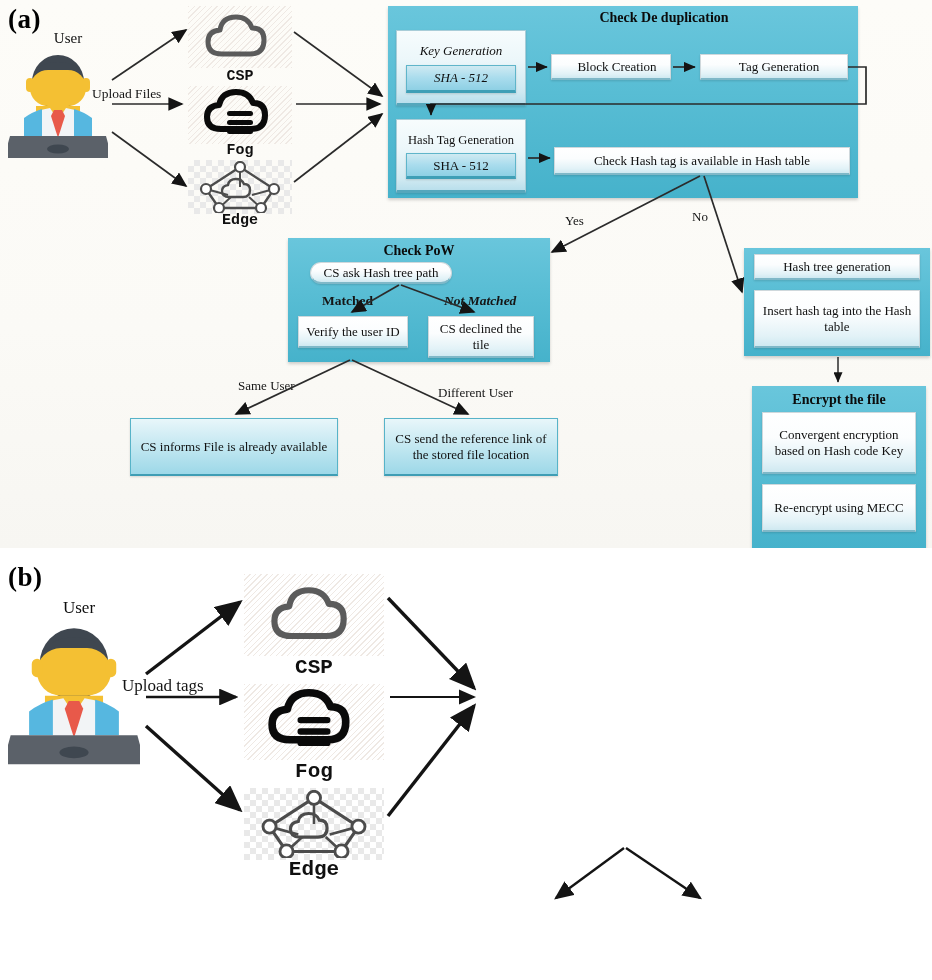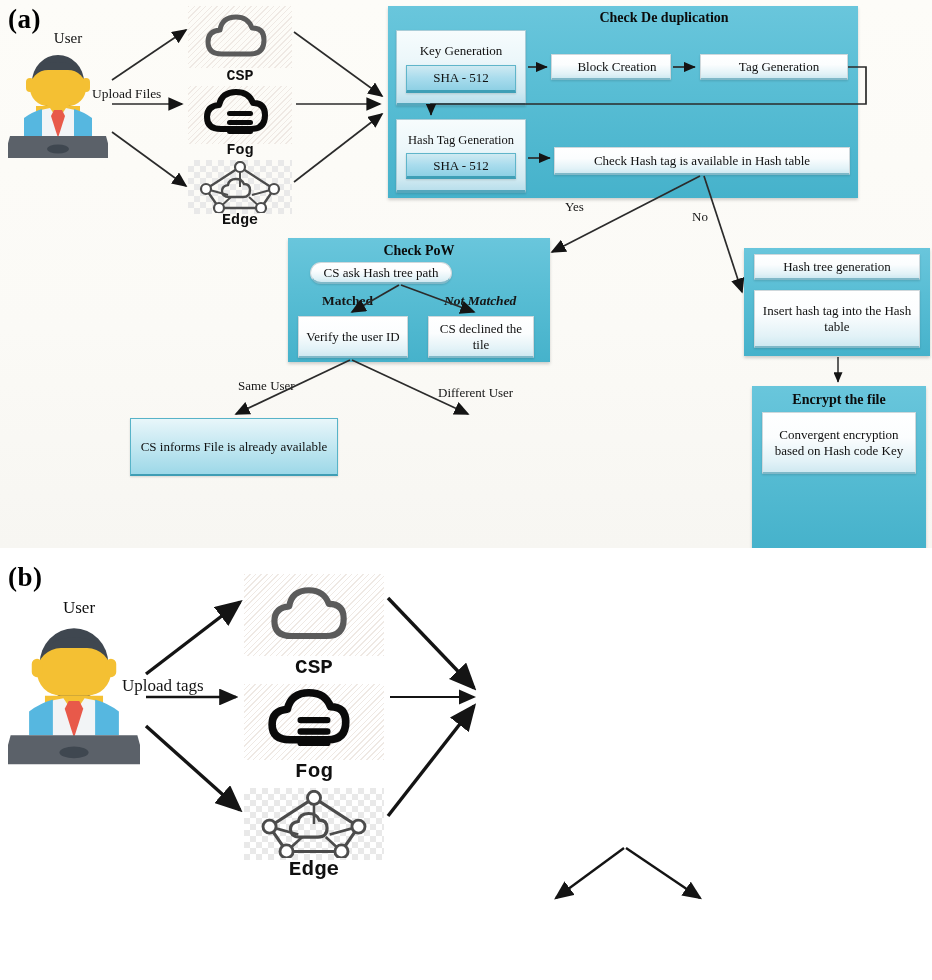--- a/index.html
+++ b/index.html
@@ -100,60 +100,62 @@
       <circle cx="63" cy="47" r="5" fill="#fff" stroke="#4c4c4c" stroke-width="2.2"></circle>
     </svg>
   </div>
   <div style="position:absolute;left:188px;top:212px;width:104px;" class="tier-label">Edge</div>
 
   <div class="edgelabel" style="left:92px;top:86px;font-size:13.5px;">Upload Files</div>
 
   <div class="tealbox" style="left:388px;top:6px;width:470px;height:192px;"></div>
   <div class="boxtitle" style="left:388px;top:10px;width:552px;">Check De duplication</div>
 
-  <div class="node stack" style="left:396px;top:30px;width:130px;height:76px;flex-direction:column;">
+  <div class="node stack" style="left:396px;top:30px;width:130px;height:76px;flex-direction:column;font-style:italic;">
     <div style="margin-top:2px;">Key Generation</div>
     <div class="node bluegrad" style="position:relative;left:0;top:0;width:110px;height:28px;margin-top:6px;">SHA - 512</div>
   </div>
 
   <div class="node" style="left:551px;top:54px;width:120px;height:26px;padding-left:16px;">Block Creation</div>
   <div class="node" style="left:700px;top:54px;width:148px;height:26px;padding-left:14px;">Tag Generation</div>
 
   <div class="node stack" style="left:396px;top:119px;width:130px;height:74px;flex-direction:column;">
     <div style="margin-top:2px;font-size:12.5px;">Hash Tag Generation</div>
     <div class="node bluegrad" style="position:relative;left:0;top:0;width:110px;height:26px;margin-top:6px;">SHA - 512</div>
   </div>
 
   <div class="node" style="left:554px;top:147px;width:296px;height:28px;">Check Hash tag is available in Hash table</div>
 
-  <div class="edgelabel" style="left:565px;top:199px;">Yes</div>
+  <div class="edgelabel" style="left:565px;top:213px;">Yes</div>
   <div class="edgelabel" style="left:692px;top:209px;">No</div>
 
   <div class="tealbox" style="left:288px;top:238px;width:262px;height:124px;"></div>
   <div class="boxtitle" style="left:288px;top:243px;width:262px;">Check PoW</div>
   <div class="node" style="left:310px;top:262px;width:142px;height:22px;border-radius:11px;">CS ask Hash tree path</div>
 
   <div class="edgelabel b" style="left:322px;top:293px;">Matched</div>
   <div class="edgelabel b" style="left:444px;top:293px;font-style:italic;">Not Matched</div>
 
-  <div class="node" style="left:298px;top:316px;width:110px;height:42px;">Verify the user ID</div>
+  <div class="node" style="left:298px;top:316px;width:110px;height:32px;">Verify the user ID</div>
   <div class="node" style="left:428px;top:316px;width:106px;height:42px;">CS declined the tile</div>
 
   <div class="edgelabel" style="left:210px;top:378px;margin-left:28px;">Same User</div>
   <div class="edgelabel" style="left:438px;top:385px;">Different User</div>
 
   <div class="node lightblue" style="left:130px;top:418px;width:208px;height:58px;">CS informs File is already available</div>
+  <div class="node lightblue" style="left:384px;top:418px;width:174px;height:58px;">CS send the reference link of the stored file location</div>
 
   <div class="tealbox" style="left:744px;top:248px;width:186px;height:108px;"></div>
   <div class="node" style="left:754px;top:254px;width:166px;height:26px;">Hash tree generation</div>
   <div class="node" style="left:754px;top:290px;width:166px;height:58px;">Insert hash tag into the Hash table</div>
 
   <div class="tealbox" style="left:752px;top:386px;width:174px;height:162px;"></div>
   <div class="boxtitle" style="left:752px;top:392px;width:174px;">Encrypt the file</div>
   <div class="node" style="left:762px;top:412px;width:154px;height:62px;">Convergent encryption based on Hash code Key</div>
+  <div class="node" style="left:762px;top:484px;width:154px;height:48px;">Re-encrypt using MECC</div>
 
   <svg class="arrows" width="932" height="548">
     <defs>
       <marker id="ah" markerWidth="9" markerHeight="8" refX="8" refY="4" orient="auto">
         <path d="M0,0 L9,4 L0,8 z" fill="#141414"></path>
       </marker>
       <marker id="ahs" markerWidth="7" markerHeight="6" refX="6.5" refY="3" orient="auto">
         <path d="M0,0 L7,3 L0,6 z" fill="#141414"></path>
       </marker>
     </defs>

